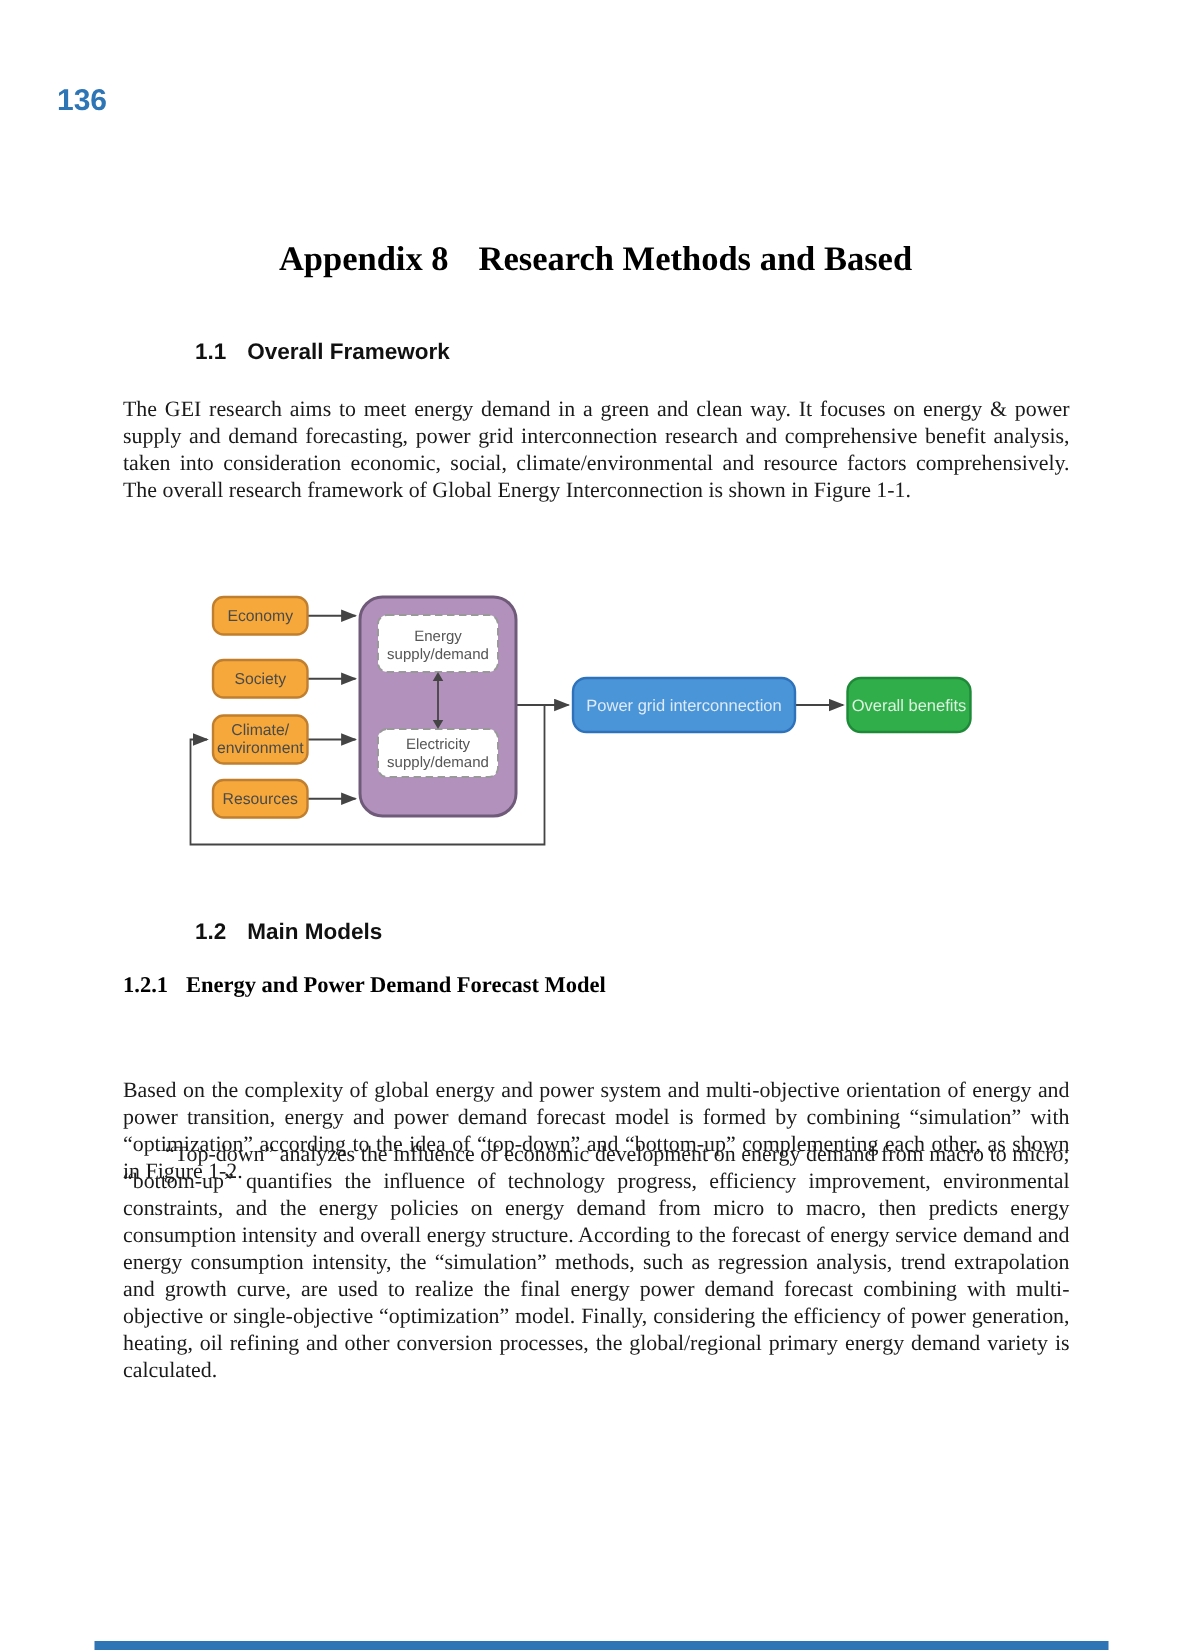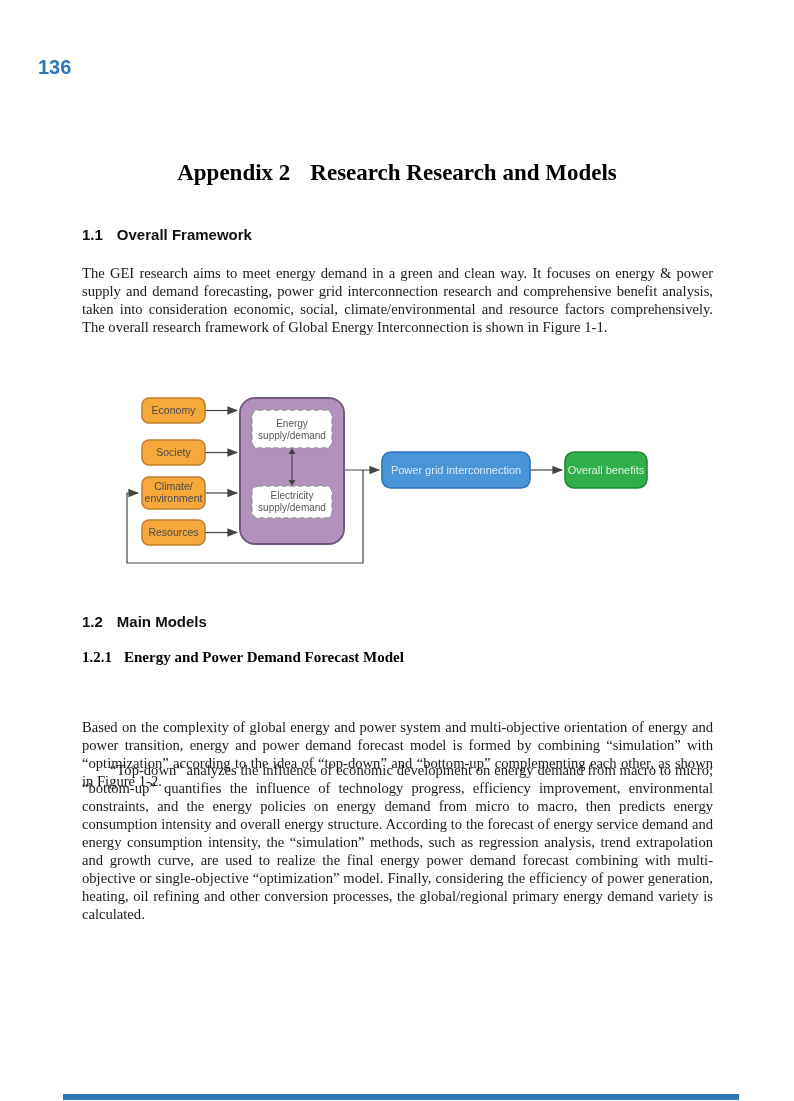--- a/index.html
+++ b/index.html
@@ -25,21 +25,21 @@
   .h-sans{
     position:absolute;left:82px;
     font-family:"Liberation Sans", sans-serif;
     font-weight:bold;font-size:15px;color:#111;
   }
   .h-serif{
     position:absolute;left:82px;
     font-family:"Liberation Serif", serif;
     font-weight:bold;font-size:15px;color:#000;
   }
-  .hnum{display:inline-block;margin-right:14px;}
+  .hnum{display:inline-block;margin-right:14px;margin-left:48px;}
   .hnum-s{display:inline-block;margin-right:12px;}
   .para{
     position:absolute;left:82px;width:631px;
     font-size:14.6px;line-height:18px;
     text-align:justify;
   }
   .para.indent{text-indent:28px;}
   .figure-svg{position:absolute;left:0;top:390px;}
   .figure-caption{
     position:absolute;left:0;top:575px;width:794px;
@@ -55,21 +55,21 @@
   svg text{font-family:"Liberation Sans", sans-serif;}
 </style>
 </head>
 <body>
 
 <div class="page">
 
   <div class="page-number">136</div>
 
   <div class="doc-title">
-    <span>Appendix 2</span><span class="gap"></span><span>Research Research and Models</span>
+    <span>Appendix 8</span><span class="gap"></span><span>Research Methods and Based</span>
   </div>
 
   <div class="h-sans" style="top:226px;">
     <span class="hnum">1.1</span><span>Overall Framework</span>
   </div>
 
   <div class="para" style="top:264px;">The GEI research aims to meet energy demand in a green and clean way. It focuses on energy &amp; power supply and demand forecasting, power grid interconnection research and comprehensive benefit analysis, taken into consideration economic, social, climate/environmental and resource factors comprehensively. The overall research framework of Global Energy Interconnection is shown in Figure 1-1.</div>
 
   <svg class="figure-svg" width="700" height="184" viewBox="0 0 700 184">
     <defs>

